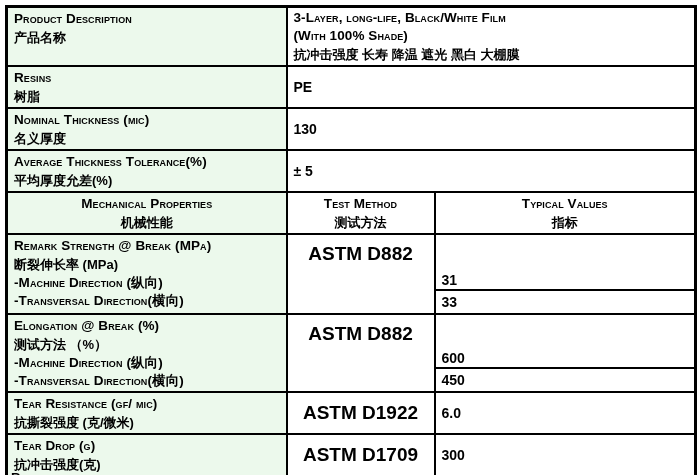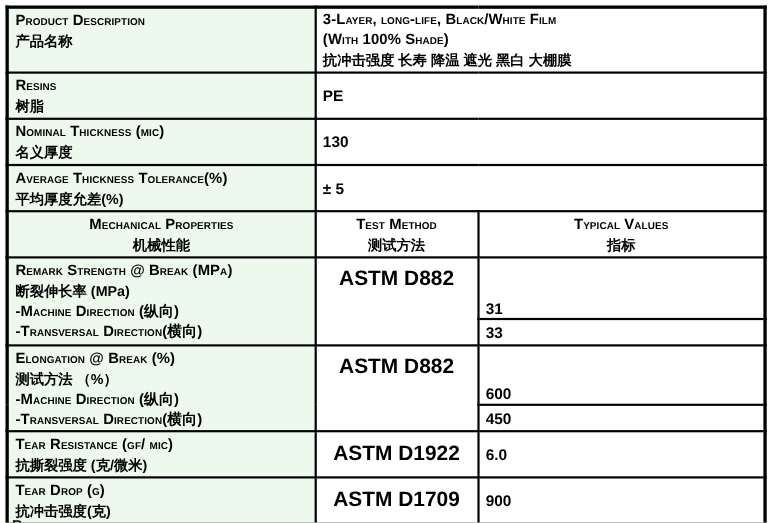--- a/index.html
+++ b/index.html
@@ -174,18 +174,18 @@
     <td class="method">ASTM D1922</td>
     <td class="val">6.0</td>
   </tr>
 
   <tr class="h-dart">
     <td class="lab">
       <div class="en">Tear Drop (g)</div>
       <div class="zh">抗冲击强度(克)</div>
     </td>
     <td class="method">ASTM D1709</td>
-    <td class="val">900</td>
+    <td class="val">300</td>
   </tr>
 </tbody>
   </table>
 
 <div class="remark en">Remark</div>
 
 </body></html>

